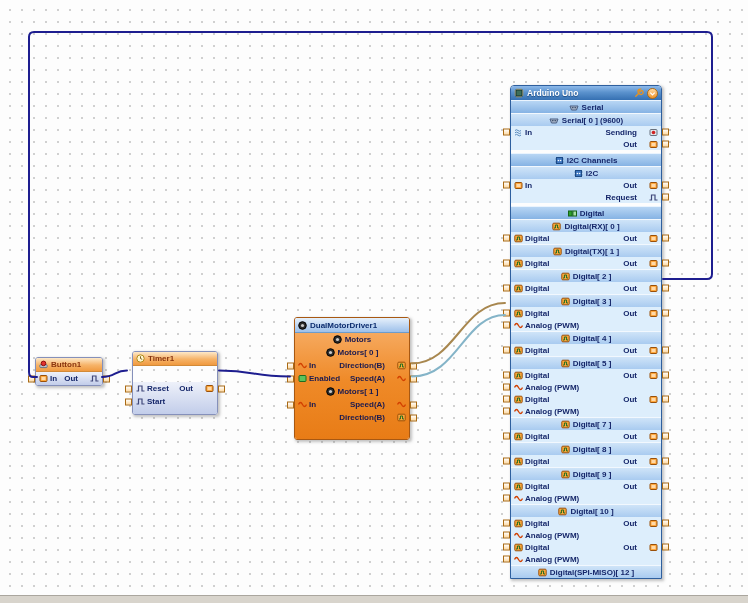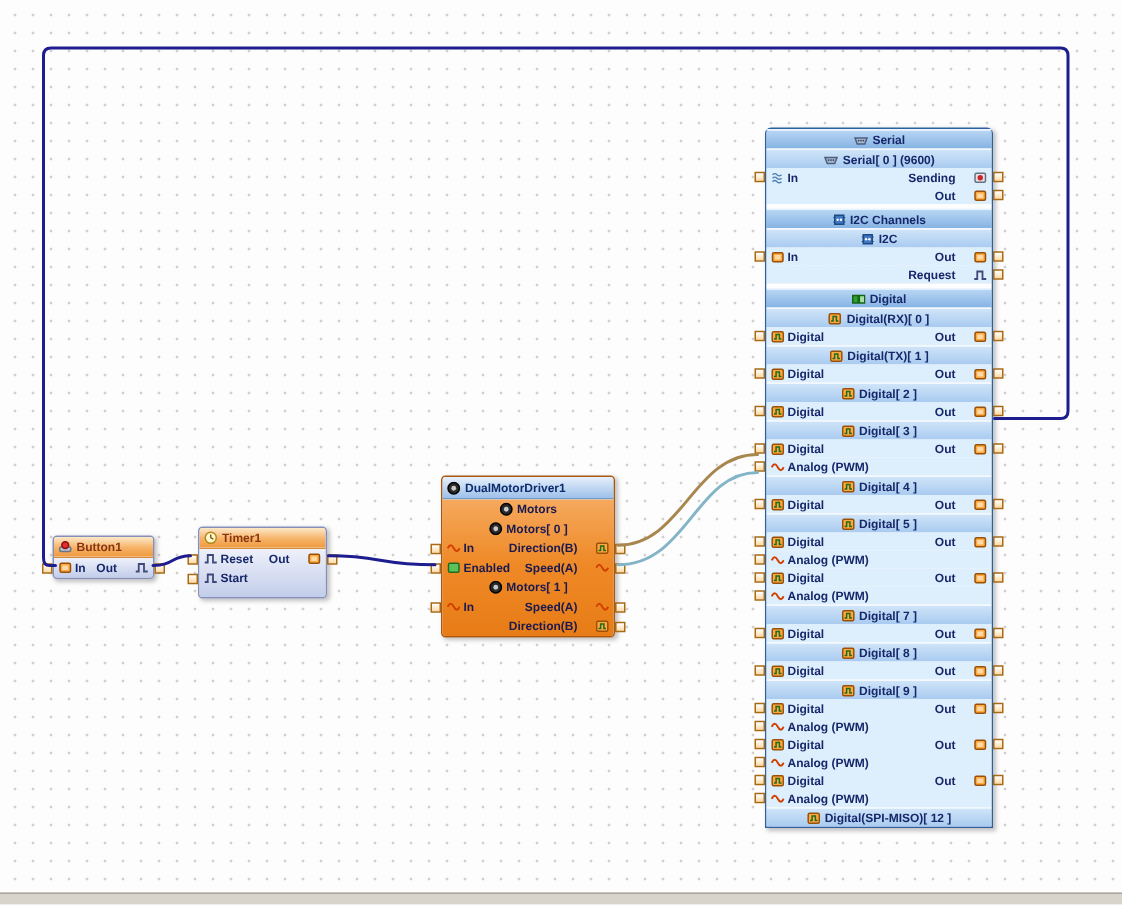--- a/index.html
+++ b/index.html
@@ -26,21 +26,21 @@
          transform:translateY(-50%); background:linear-gradient(#ffffff,#ffd9a0);
          border:1px solid #a96a14; }
   .pinL { left:-8px; } .pinR { right:-8px; }
   .ic { display:inline-flex; align-items:center; justify-content:center; line-height:0; }
 
   
   #motor-block { border:1px solid #a85812; }
   .motor-head { background:linear-gradient(180deg,#e6f0fb 0%,#9dc0ea 100%);
                 color:#0c2c6e; border-bottom:1px solid #6d9ccc; height:14px; }
   .motor-body { background:linear-gradient(180deg,#f6a95e 0%,#ef8a28 45%,#e87c16 100%);
-                border-radius:0 0 2px 2px; }
+                padding-bottom:15px; border-radius:0 0 2px 2px; }
   .m-center { color:#5e1b00; }
   .motor-body .row { color:#1a1a50; }
 
   
   #arduino-block { border:1px solid #2e5f9e; width:150px; left:510px; top:85px; border-radius:4px 4px 0 0; }
   .ard-main-head { height:14px; background:linear-gradient(180deg,#8db9ea 0%,#5b92cd 45%,#3570b2 100%);
                    color:#ffffff; text-shadow:0 1px 1px #1d4a82; font-size:8.5px; border-radius:3px 3px 0 0; }
   .ard-row { height:12px; font-size:8px; background:#ddeefc; }
   .ard-h  { background:linear-gradient(180deg,#b8d6f4 0%,#86b3e4 100%); border-top:1px solid #eaf4fe; }
   .ard-s  { background:linear-gradient(180deg,#cfe4f8 0%,#a9cbf0 100%); border-top:1px solid #f2f8fe; }
@@ -95,21 +95,21 @@
   <div class="block cool-block" id="timer-block" style="left:132px; top:351px; width:84px;">
     <div class="bhead warm-head">
       <span class="ic">
           <svg width="9" height="9" viewBox="0 0 9 9">
             <circle cx="4.5" cy="4.5" r="3.7" fill="#fff6cf" stroke="#b08a18"></circle>
             <path d="M4.5 4.5 V2.3 M4.5 4.5 L6.2 5.4" stroke="#6b4e08" stroke-width="0.9" fill="none"></path>
           </svg>
         </span>
       <span>Timer1</span>
     </div>
-    <div class="cool-body" id="timer-rows" style="padding-bottom:6px;">
+    <div class="cool-body" id="timer-rows" style="padding-bottom:6px;margin-top:16px;">
         <div class="row">
           <span class="pin pinL"></span>
           <span class="lg">
             <span class="ic">
               <svg width="9" height="9" viewBox="0 0 9 9">
                 <path d="M0.5 7 H2.5 V2 H6 V7 H8.5" fill="none" stroke="#40487a" stroke-width="1.2"></path>
               </svg>
             </span>
             <span>Reset</span>
           </span>
@@ -252,20 +252,41 @@
                 <path d="M2 6 H3.4 V3 H5.6 V6 H7" fill="none" stroke="#1f6b1f" stroke-width="1"></path>
               </svg>
             </span>
           </span>
           <span class="pin pinR"></span>
         </div>
       </div>
   </div>
 
   <div class="block" id="arduino-block">
+    <div class="bhead ard-main-head">
+      <span class="ic">
+          <svg width="10" height="10" viewBox="0 0 10 10">
+            <rect x="2" y="2" width="6" height="6" fill="#3d6e5a" stroke="#14322a"></rect>
+            <path d="M3 0.5 V2 M5 0.5 V2 M7 0.5 V2 M3 8 V9.5 M5 8 V9.5 M7 8 V9.5 M0.5 3 H2 M0.5 5 H2 M0.5 7 H2 M8 3 H9.5 M8 5 H9.5 M8 7 H9.5" stroke="#c8a03c" stroke-width="0.8"></path>
+          </svg>
+        </span>
+      <span>Arduino Uno</span>
+      <span class="ic" style="margin-left:auto;">
+          <svg width="10" height="10" viewBox="0 0 10 10">
+            <path d="M1.8 8.2 L5 5 M5 5 A2.1 2.1 0 1 0 7.6 2.4 L6.3 3.7 5 2.4 6.3 1.1 A2.1 2.1 0 0 0 5 5" stroke="#e8921e" stroke-width="1.3" fill="none" stroke-linecap="round"></path>
+          </svg>
+        </span>
+      <span class="hbtn">
+          <span class="ic">
+            <svg width="7" height="7" viewBox="0 0 8 8">
+              <path d="M1.5 3 L4 5.5 L6.5 3" fill="none" stroke="#ffffff" stroke-width="1.4"></path>
+            </svg>
+          </span>
+        </span>
+    </div>
     <div id="arduino-rows">
         <div class="row ard-row ard-h">
           <span class="crow">
             <span class="ic">
               <svg width="10" height="9" viewBox="0 0 10 9">
                 <path d="M1 3 H9 L7.5 7 H2.5 Z" fill="#aab8cc" stroke="#4a5f82"></path>
                 <circle cx="3.4" cy="4.7" r="0.6" fill="#30425e"></circle>
                 <circle cx="5" cy="4.7" r="0.6" fill="#30425e"></circle>
                 <circle cx="6.6" cy="4.7" r="0.6" fill="#30425e"></circle>
               </svg>
@@ -745,20 +766,31 @@
         </div>
         <div class="row ard-row">
           <span class="pin pinL"></span>
           <span class="lg">
             <span class="ic">
               <svg width="9" height="9" viewBox="0 0 9 9">
                 <path d="M0.5 4.5 Q2.5 0.5 4.5 4.5 T8.5 4.5" fill="none" stroke="#d24000" stroke-width="1.3"></path>
               </svg>
             </span>
             <span>Analog (PWM)</span>
+          </span>
+        </div>
+        <div class="row ard-row ard-s">
+          <span class="crow">
+            <span class="ic">
+              <svg width="9" height="9" viewBox="0 0 9 9">
+                <rect x="0.8" y="1.2" width="7.4" height="6.6" rx="1" fill="#ffa83c" stroke="#99500a"></rect>
+                <path d="M2 6 H3.4 V3 H5.6 V6 H7" fill="none" stroke="#1f6b1f" stroke-width="1"></path>
+              </svg>
+            </span>
+            <span>Digital[ 10 ]</span>
           </span>
         </div>
         <div class="row ard-row">
           <span class="pin pinL"></span>
           <span class="lg">
             <span class="ic">
               <svg width="9" height="9" viewBox="0 0 9 9">
                 <rect x="0.8" y="1.2" width="7.4" height="6.6" rx="1" fill="#ffa83c" stroke="#99500a"></rect>
                 <path d="M2 6 H3.4 V3 H5.6 V6 H7" fill="none" stroke="#1f6b1f" stroke-width="1"></path>
               </svg>

